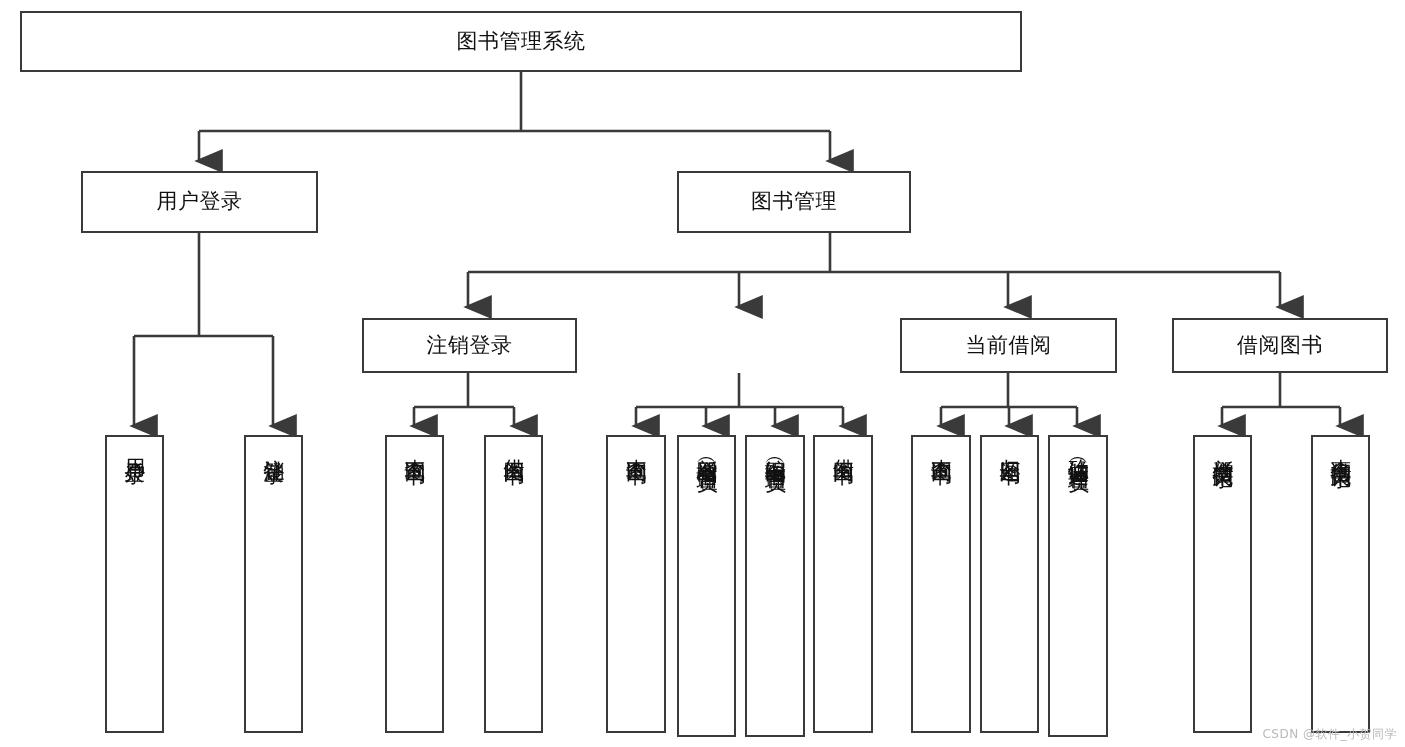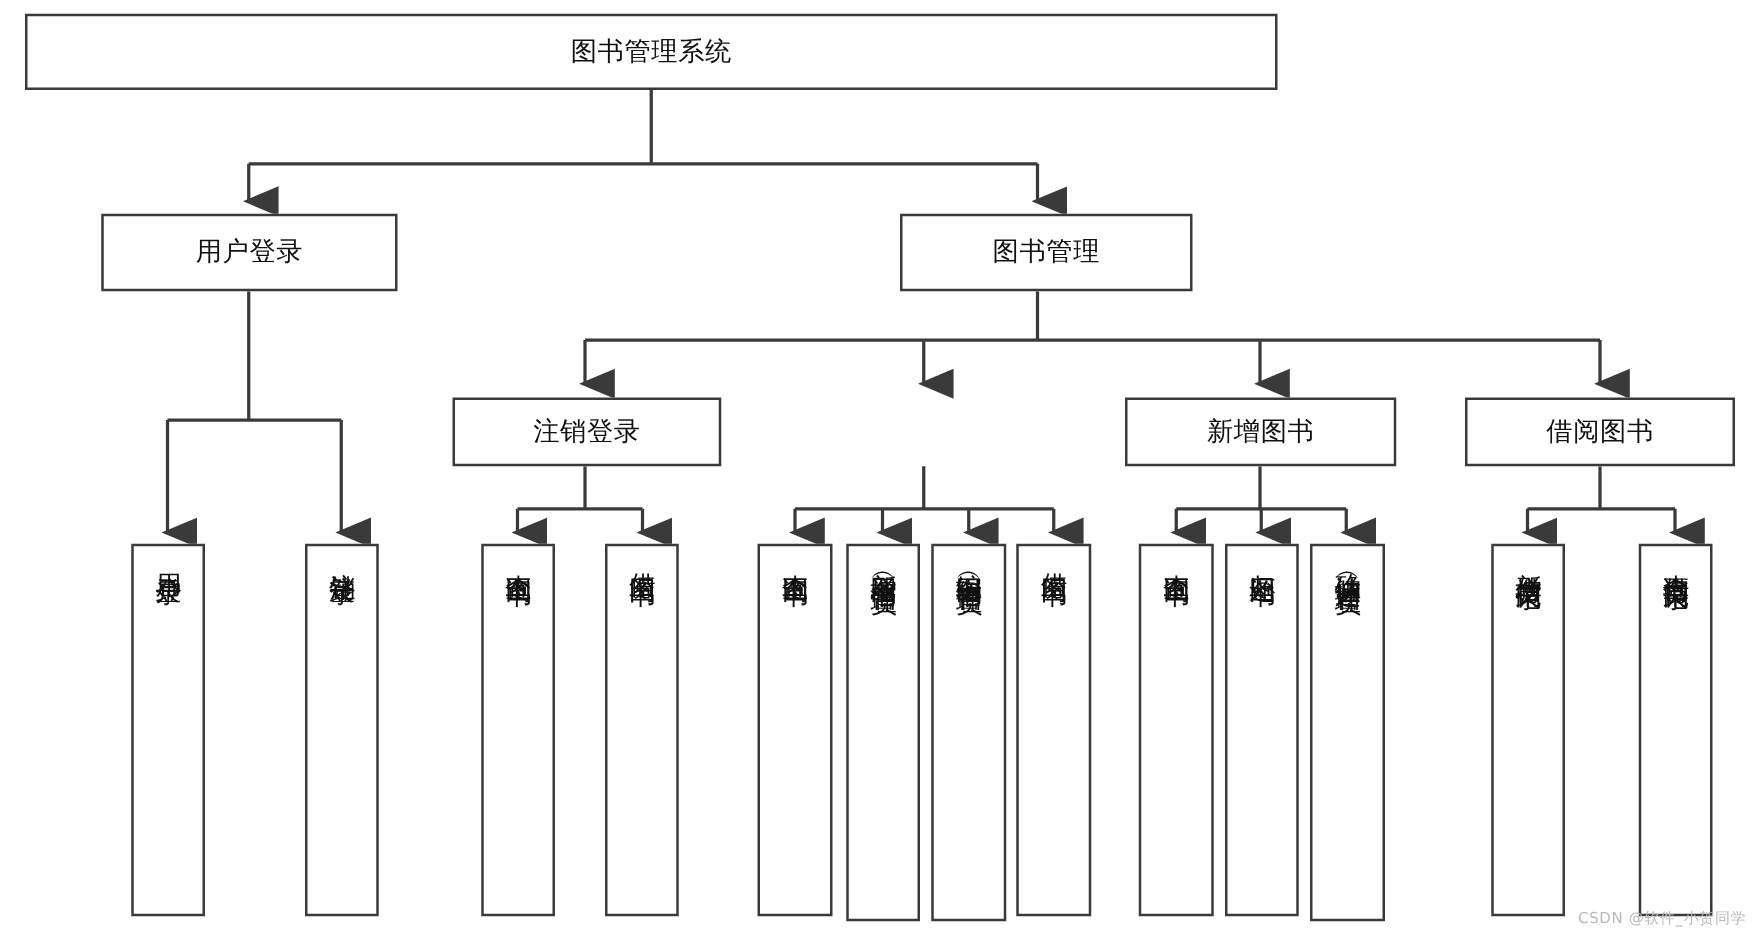--- a/index.html
+++ b/index.html
@@ -121,29 +121,29 @@
     </g>
   </svg>
 
   <div class="node" style="left:20px; top:11px; width:1002px; height:61px;">
     <span class="label-h">图书管理系统</span>
   </div>
 
   <div class="node" style="left:81px; top:171px; width:237px; height:62px;">
     <span class="label-h">用户登录</span>
   </div>
-  <div class="node" style="left:720px; top:171px; width:234px; height:62px;">
+  <div class="node" style="left:677px; top:171px; width:234px; height:62px;">
     <span class="label-h">图书管理</span>
   </div>
 
   <div class="node" style="left:362px; top:318px; width:215px; height:55px;">
     <span class="label-h">注销登录</span>
   </div>
   <div class="node" style="left:900px; top:318px; width:217px; height:55px;">
-    <span class="label-h">新增图书</span>
+    <span class="label-h">当前借阅</span>
   </div>
   <div class="node" style="left:1172px; top:318px; width:216px; height:55px;">
     <span class="label-h">借阅图书</span>
   </div>
 
   <div class="node vert" style="left:105px; top:435px; width:59px; height:298px;">
     <span class="label-v">用户登录</span>
   </div>
   <div class="node vert" style="left:244px; top:435px; width:59px; height:298px;">
     <span class="label-v">注销登录</span>

